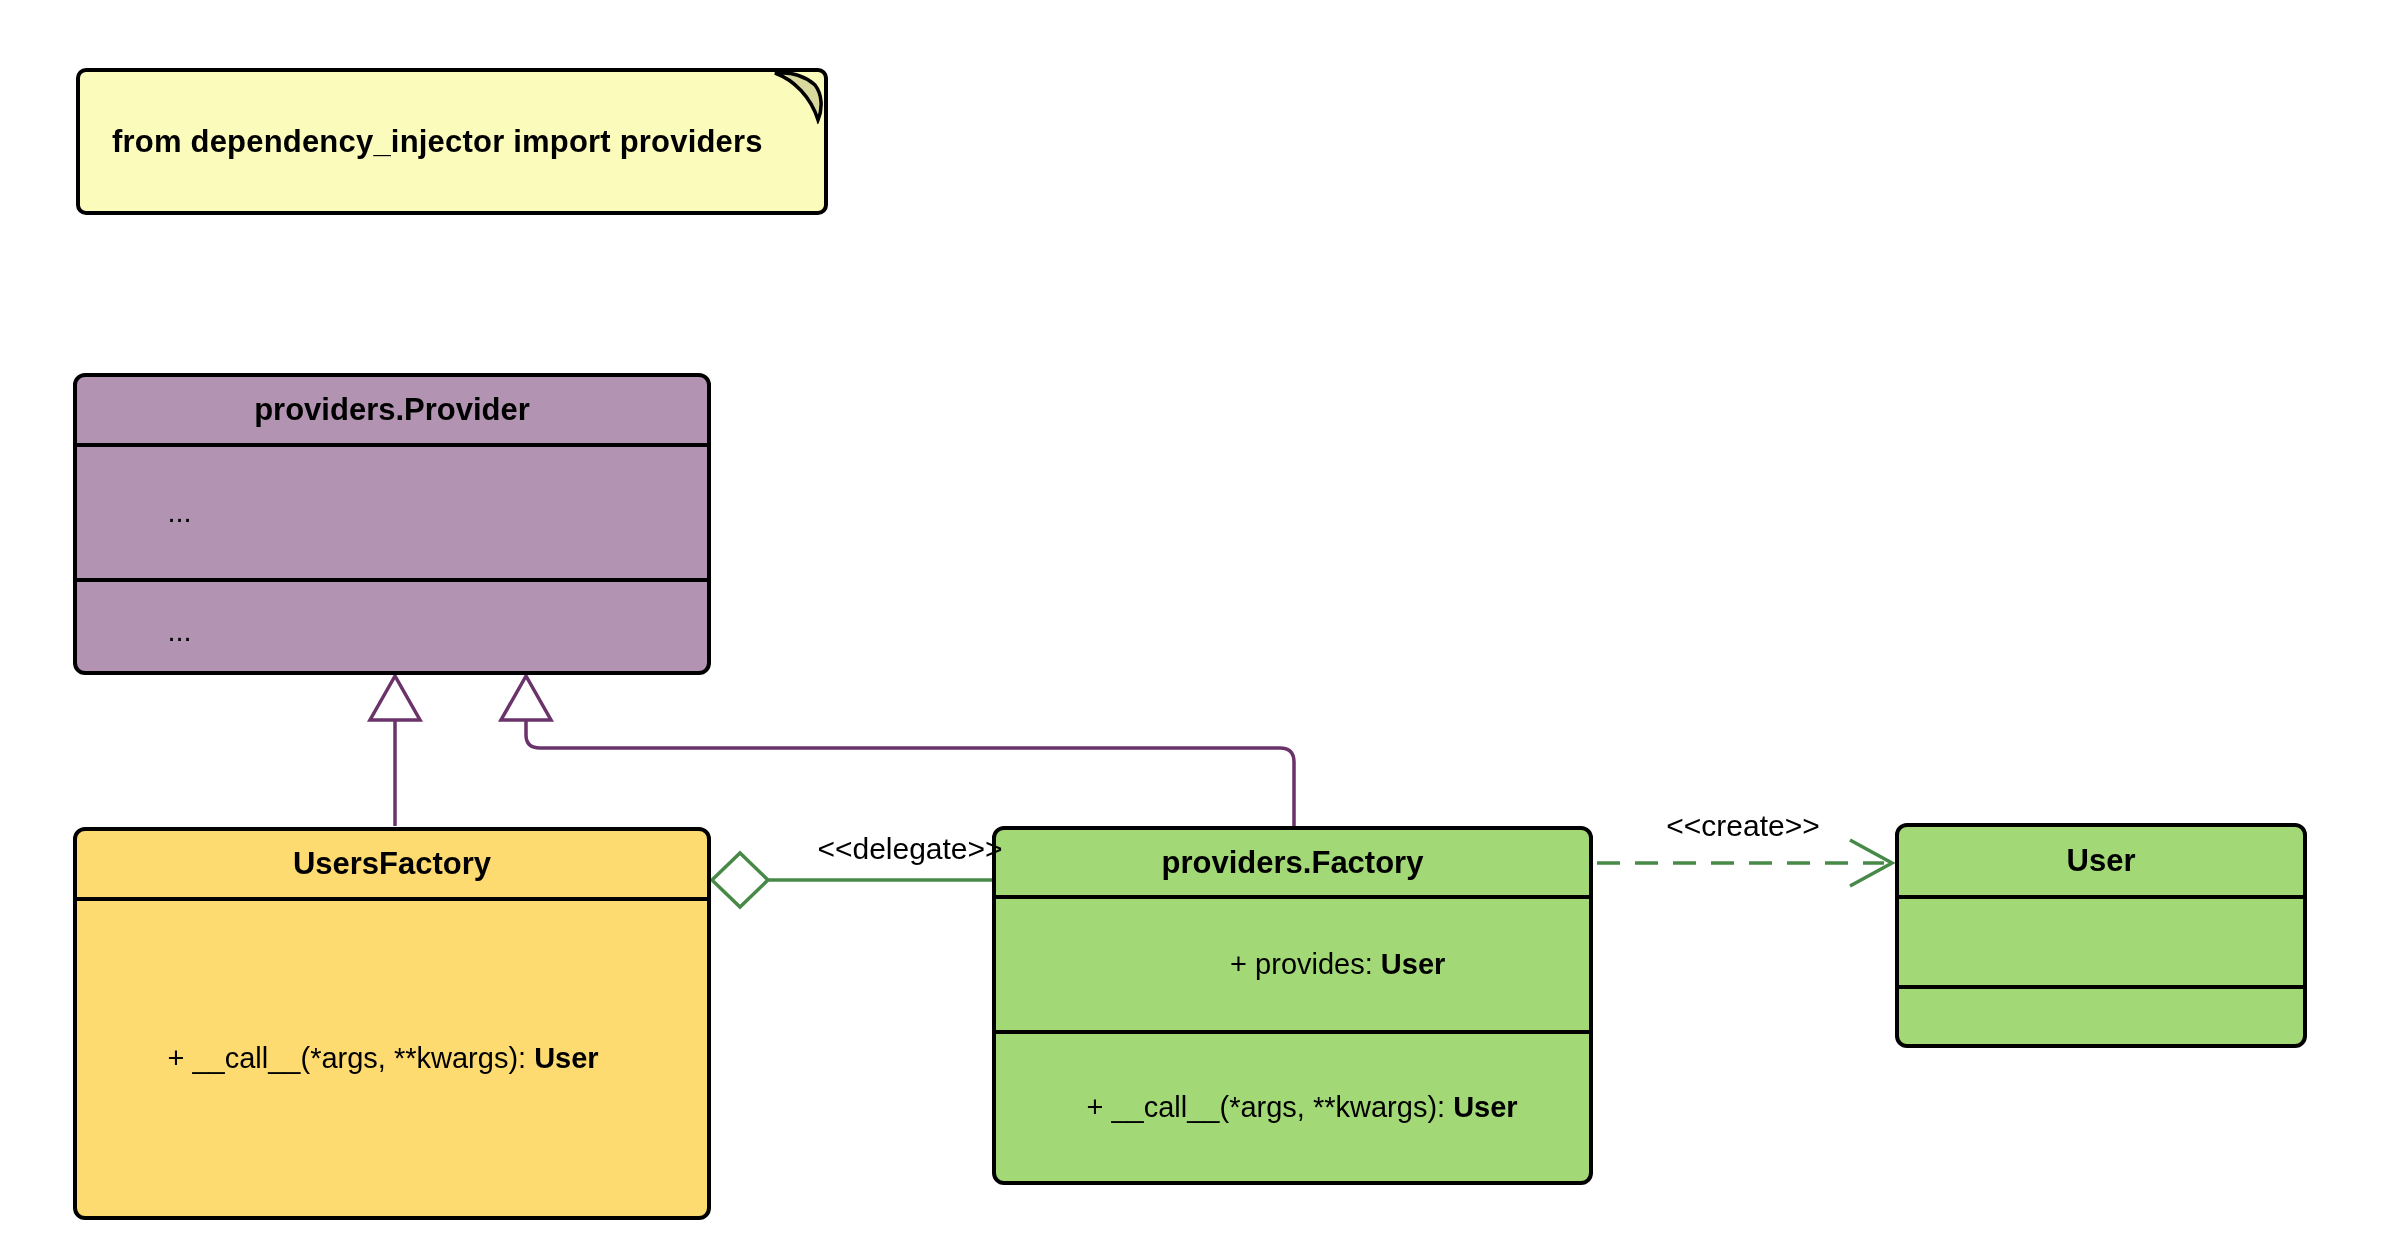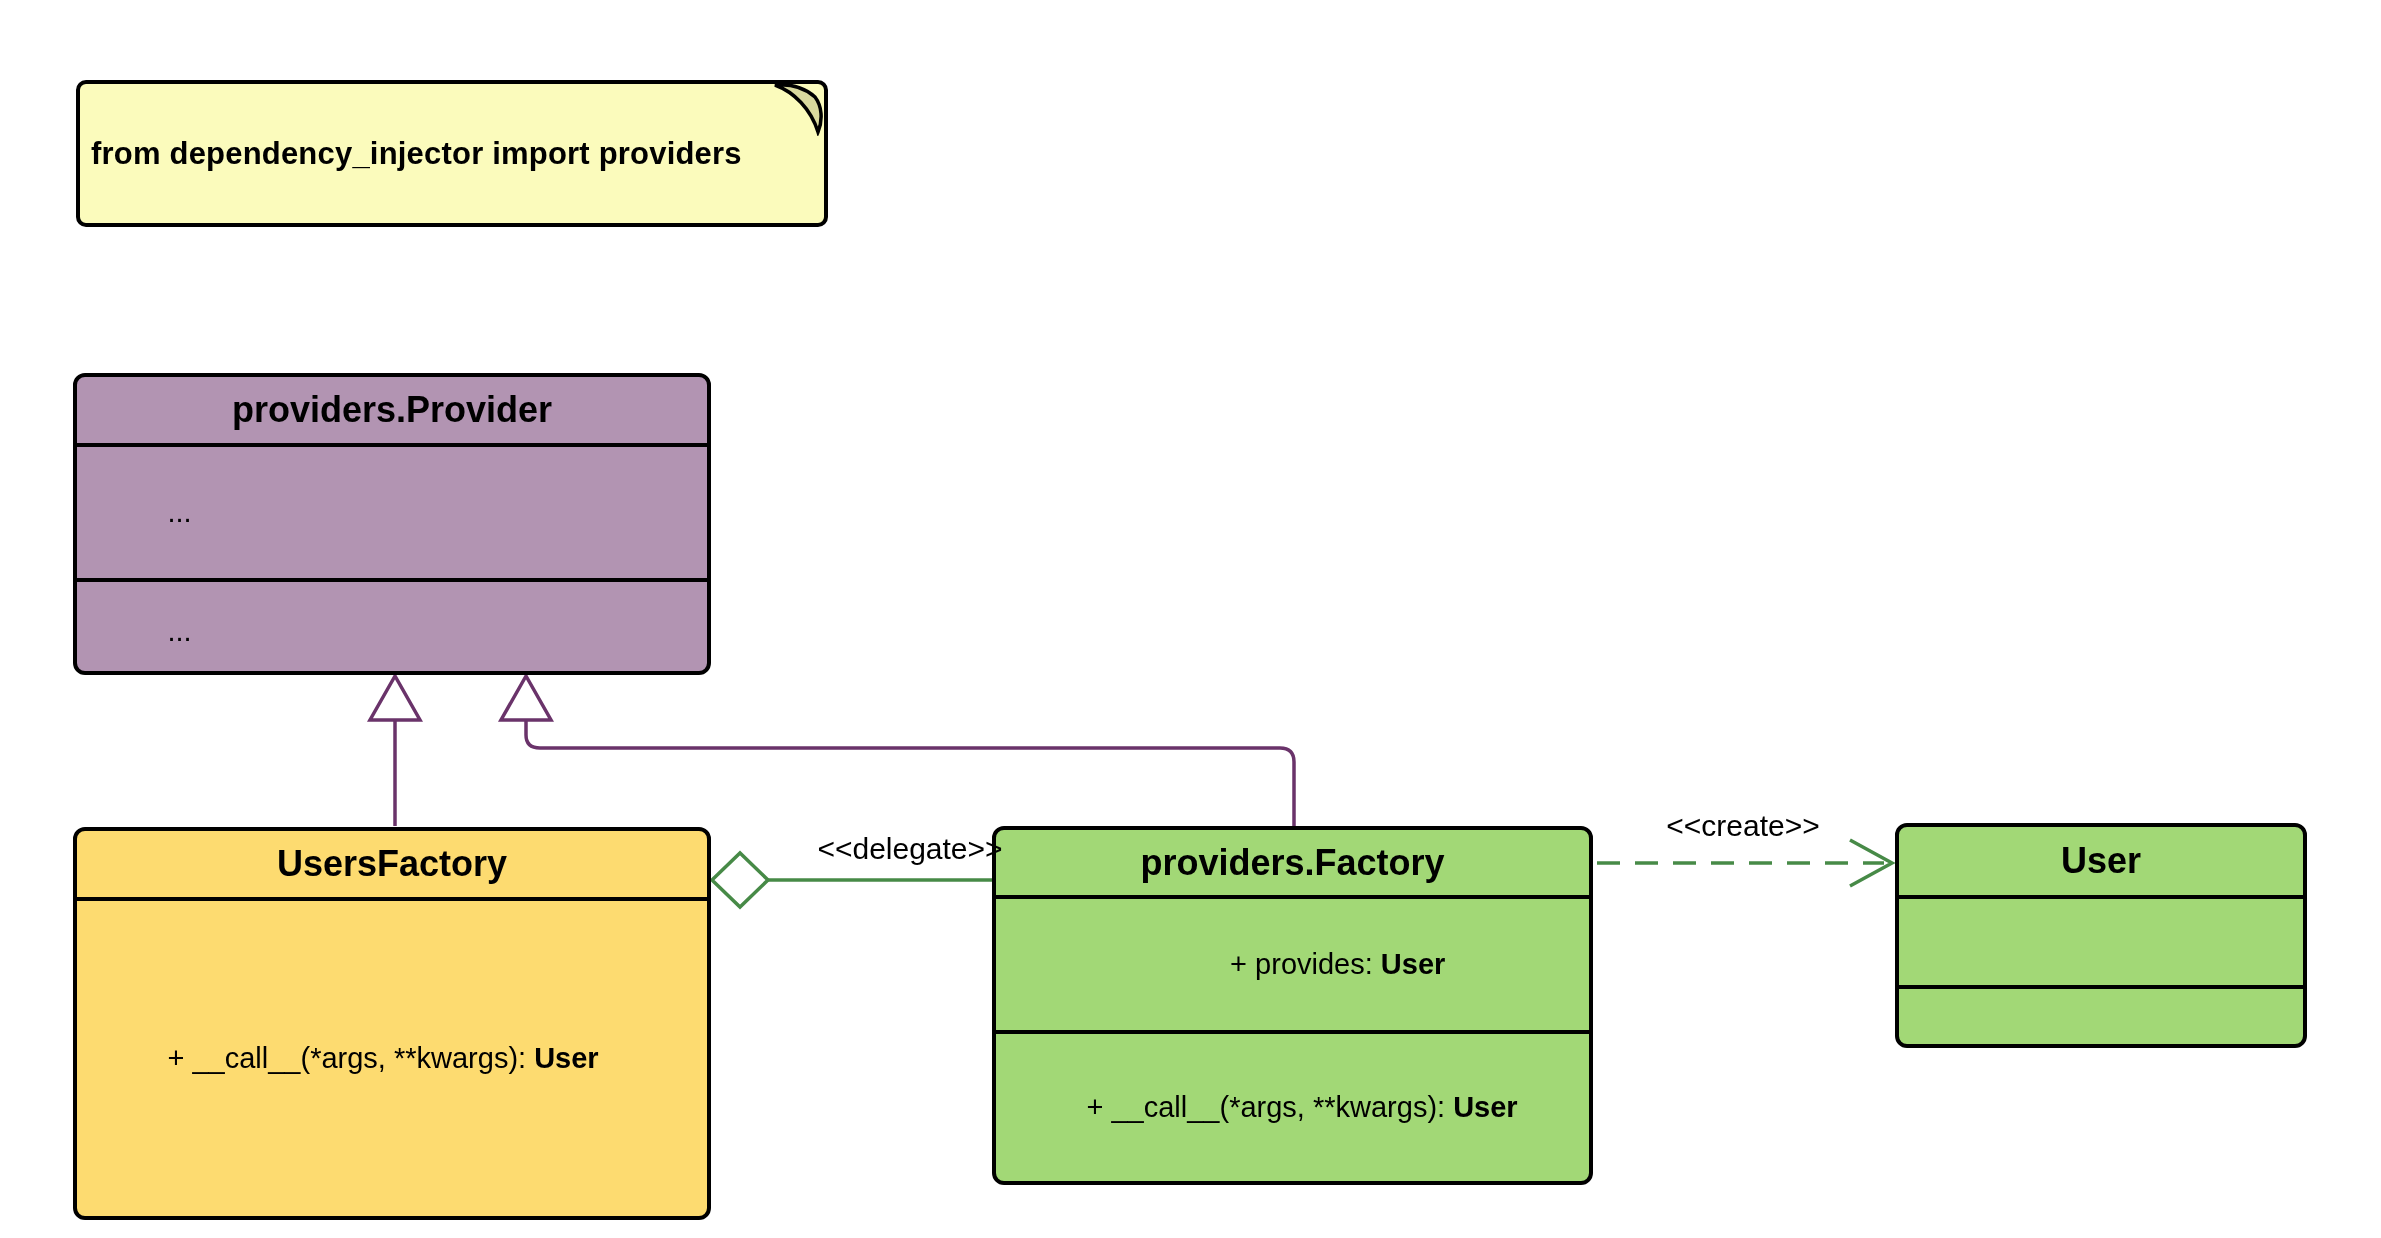--- a/index.html
+++ b/index.html
@@ -4,35 +4,35 @@
 <style>
   html,body { margin:0; padding:0; background:#ffffff; }
   .canvas {
     position:relative; width:2381px; height:1238px; background:#ffffff;
     font-family:"Liberation Sans", sans-serif; color:#000; overflow:hidden;
   }
   svg.wires { position:absolute; left:0; top:0; width:2381px; height:1238px; }
 
   
   .note {
-    position:absolute; left:76px; top:80px; width:752px; height:147px;
+    position:absolute; left:76px; top:68px; width:752px; height:147px;
     box-sizing:border-box; border:4px solid #000; border-radius:10px;
-    display:flex; align-items:center; padding-left:11px;
+    display:flex; align-items:center; padding-left:32px;
   }
   .note-text { font-size:31px; font-weight:bold; letter-spacing:0.2px; }
   .note-fold { position:absolute; top:-2px; right:-2px; width:54px; height:54px; }
 
   
   .cls {
     position:absolute; box-sizing:border-box; border:4px solid #000;
     border-radius:12px; overflow:hidden; display:flex; flex-direction:column;
   }
   .cls-header {
     flex:none; display:flex; align-items:center; justify-content:center;
-    font-weight:bold; font-size:36px; border-bottom:4px solid #000;
+    font-weight:bold; font-size:31px; border-bottom:4px solid #000;
   }
   .cls-attrs {
     flex:none; border-bottom:4px solid #000;
     display:flex; flex-direction:column; justify-content:center; padding-left:26px;
   }
   .cls-methods {
     flex:1; display:flex; flex-direction:column; justify-content:center; padding-left:26px;
   }
   .member { font-size:29px; white-space:pre; }
   .member .type { font-weight:bold; }

